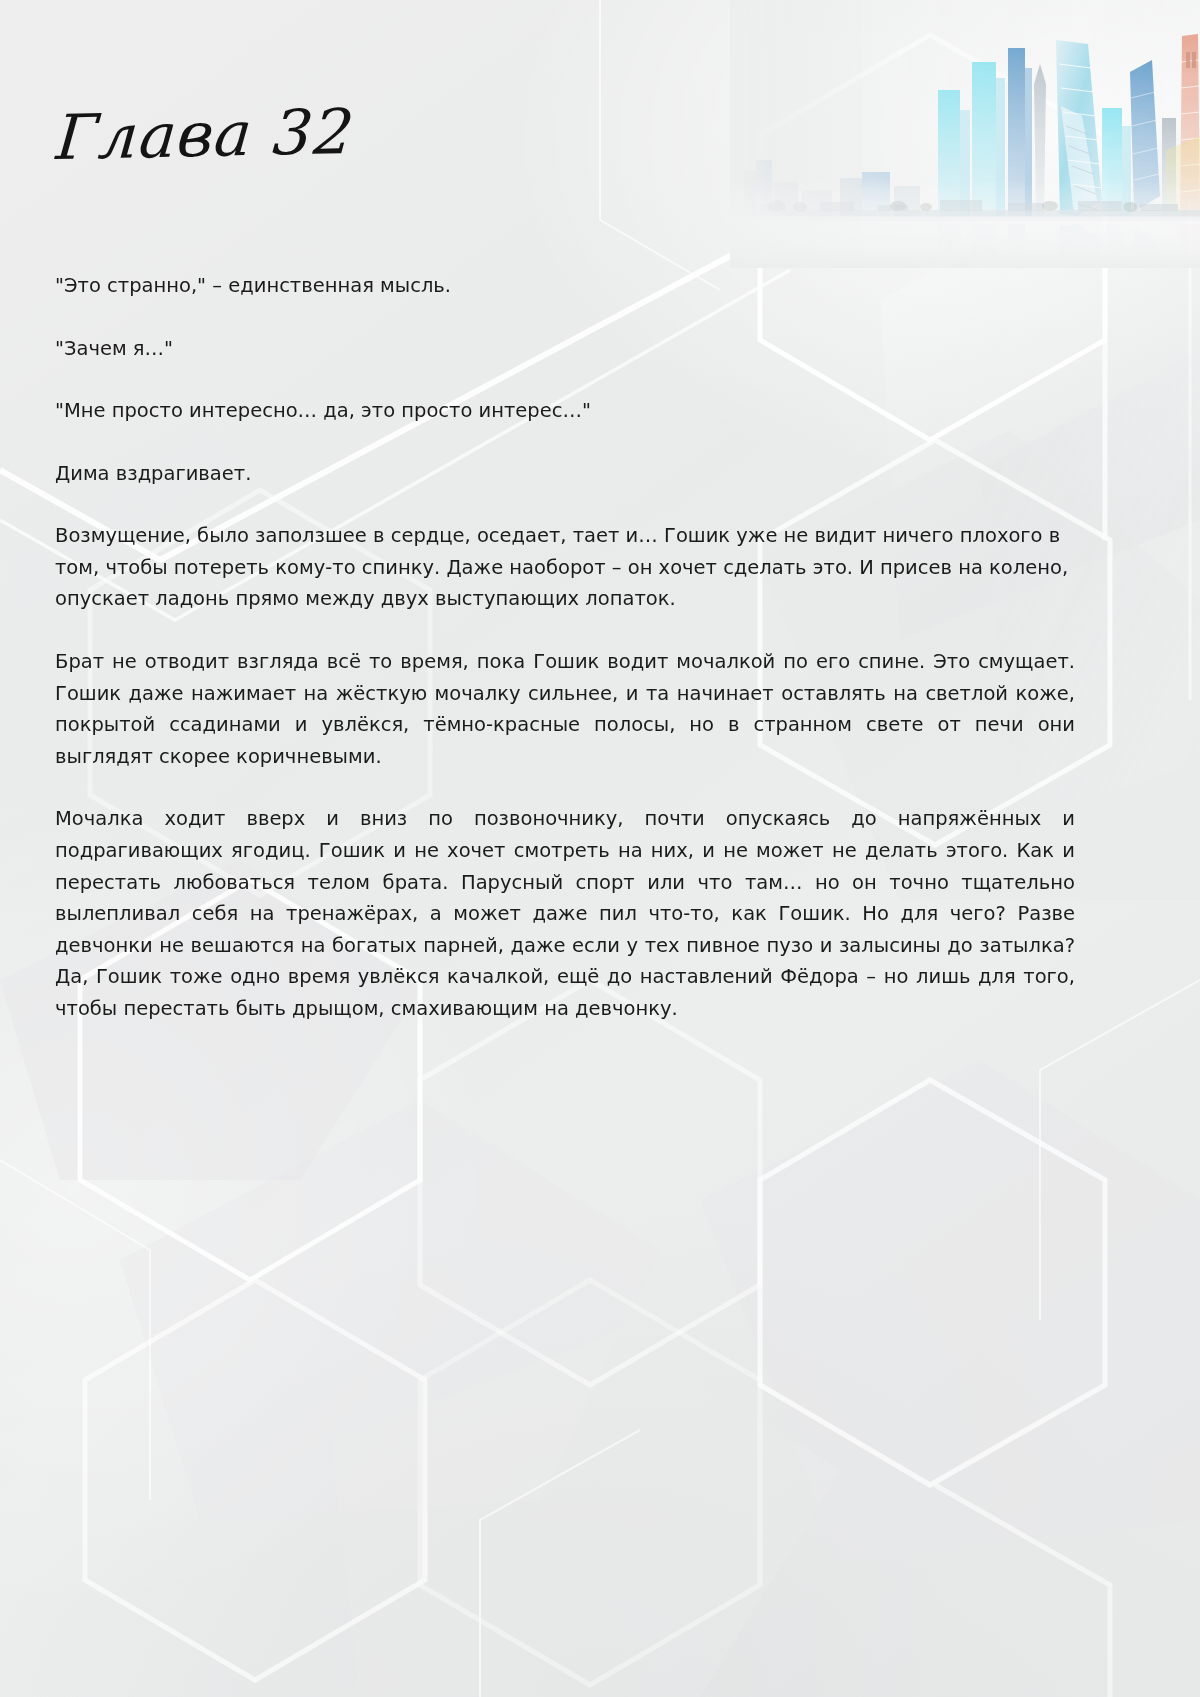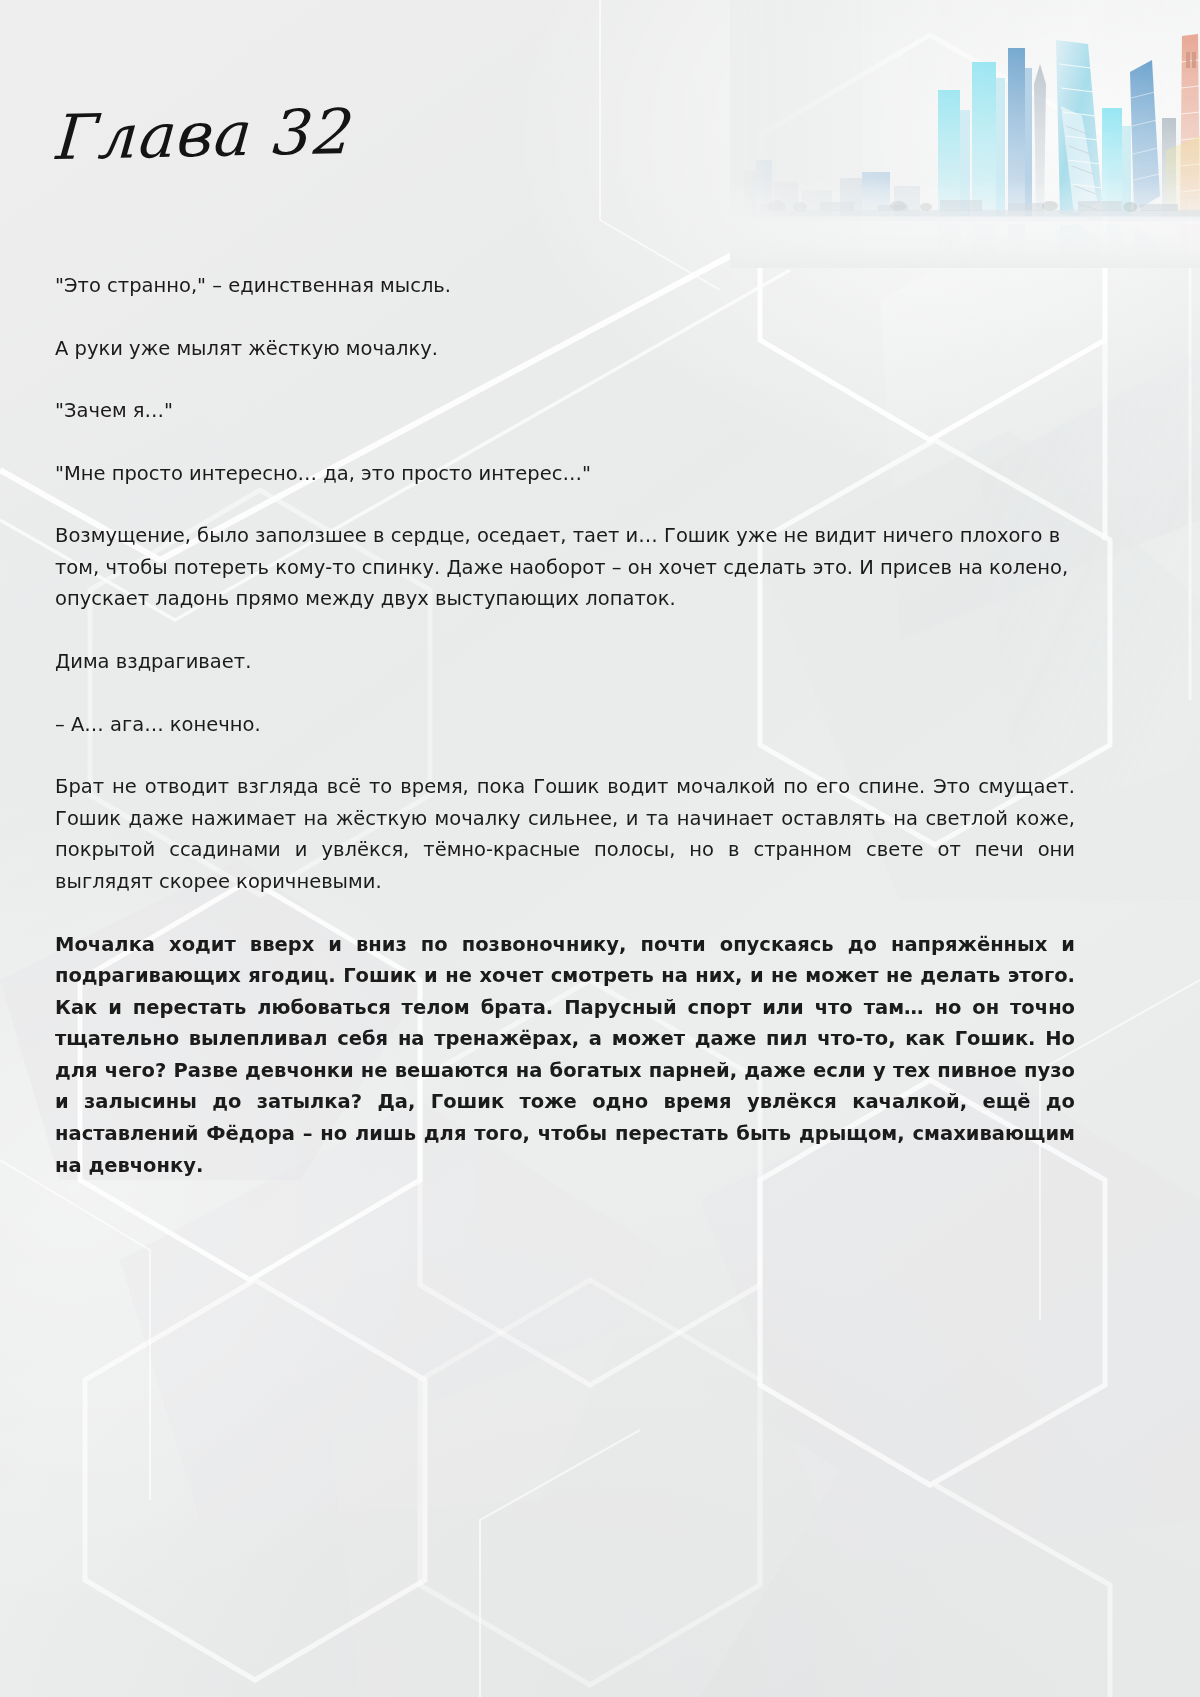--- a/index.html
+++ b/index.html
@@ -92,21 +92,21 @@
     line-height: 1.62;
     color: #1b1b1b;
     font-weight: 400;
   }
 
   p.para.justify {
     text-align: justify;
     text-justify: inter-word;
   }
 
-  p.para:last-child { margin-bottom: 0; font-weight: bold; }
+  p.para:last-child { margin-bottom: 0; }
 </style>
 </head>
 <body>
 
 <div class="page">
 
   <div class="bg-base"></div>
   <div class="bg-soft-glow"></div>
 
   <div class="hex-layer">
@@ -318,24 +318,22 @@
       <rect x="0" y="0" width="470" height="268" fill="url(#hFade)"></rect>
       <rect x="0" y="180" width="470" height="88" fill="url(#vFade)"></rect>
     </svg>
   </div>
 
   <div class="chapter-title">Глава 32</div>
 
   <div class="content">
     <div class="body-text">
       <p class="para">"Это странно," – единственная мысль.</p>
-      <p class="para">А руки уже мылят жёсткую мочалку.</p>
       <p class="para">"Зачем я…"</p>
       <p class="para">"Мне просто интересно… да, это просто интерес…"</p>
+      <p class="para">Дима вздрагивает.</p>
       <p class="para">Возмущение, было заползшее в сердце, оседает, тает и… Гошик уже не видит ничего плохого в том, чтобы потереть кому-то спинку. Даже наоборот – он хочет сделать это. И присев на колено, опускает ладонь прямо между двух выступающих лопаток.</p>
-      <p class="para">Дима вздрагивает.</p>
-      <p class="para">– А… ага… конечно.</p>
       <p class="para justify">Брат не отводит взгляда всё то время, пока Гошик водит мочалкой по его спине. Это смущает. Гошик даже нажимает на жёсткую мочалку сильнее, и та начинает оставлять на светлой коже, покрытой ссадинами и увлёкся, тёмно-красные полосы, но в странном свете от печи они выглядят скорее коричневыми.</p>
       <p class="para justify">Мочалка ходит вверх и вниз по позвоночнику, почти опускаясь до напряжённых и подрагивающих ягодиц. Гошик и не хочет смотреть на них, и не может не делать этого. Как и перестать любоваться телом брата. Парусный спорт или что там… но он точно тщательно вылепливал себя на тренажёрах, а может даже пил что-то, как Гошик. Но для чего? Разве девчонки не вешаются на богатых парней, даже если у тех пивное пузо и залысины до затылка? Да, Гошик тоже одно время увлёкся качалкой, ещё до наставлений Фёдора – но лишь для того, чтобы перестать быть дрыщом, смахивающим на девчонку.</p>
     </div>
   </div>
 
 </div>
 
 </body></html>

